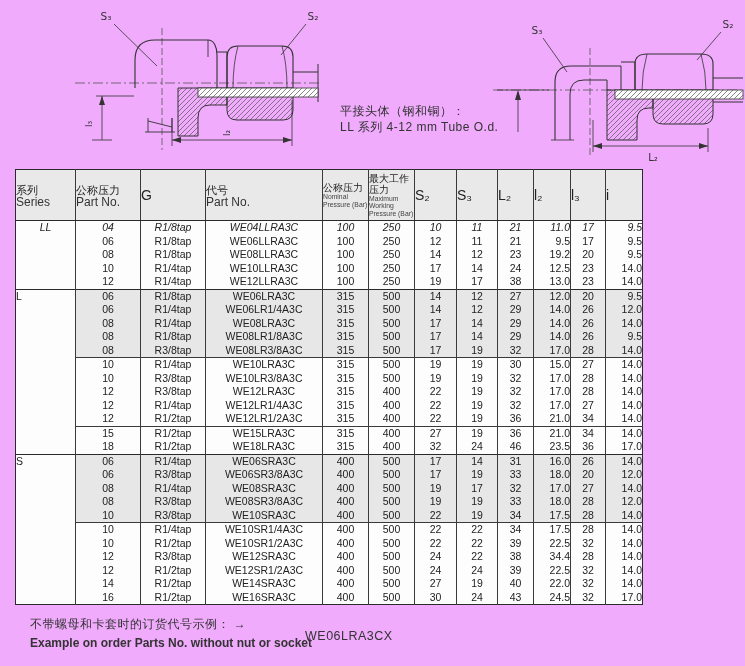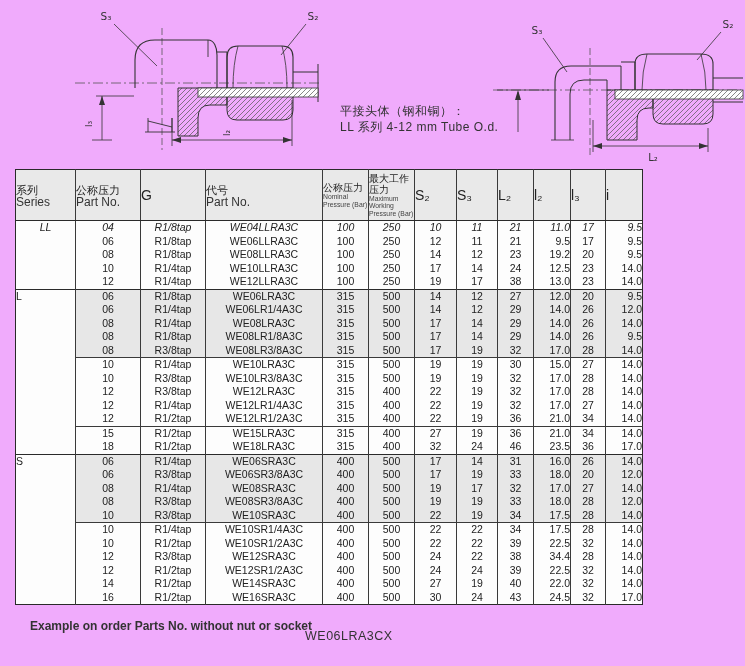--- a/index.html
+++ b/index.html
@@ -580,17 +580,21 @@
           <td class="c-center">24</td>
           <td class="c-center">43</td>
           <td class="c-dec">24.5</td>
           <td class="c-center">32</td>
           <td class="c-deci">17.0</td>
         </tr>
       </tbody>
     </table>
 
   <div id="footer">
+    <div class="f-line1">
+      <span>不带螺母和卡套时的订货代号示例：</span>
+      <span>→</span>
+    </div>
     <span class="f-part">WE06LRA3CX</span>
     <div class="f-line2">Example on order Parts No. without nut or socket</div>
   </div>
 
 </div>
 
 </body></html>

